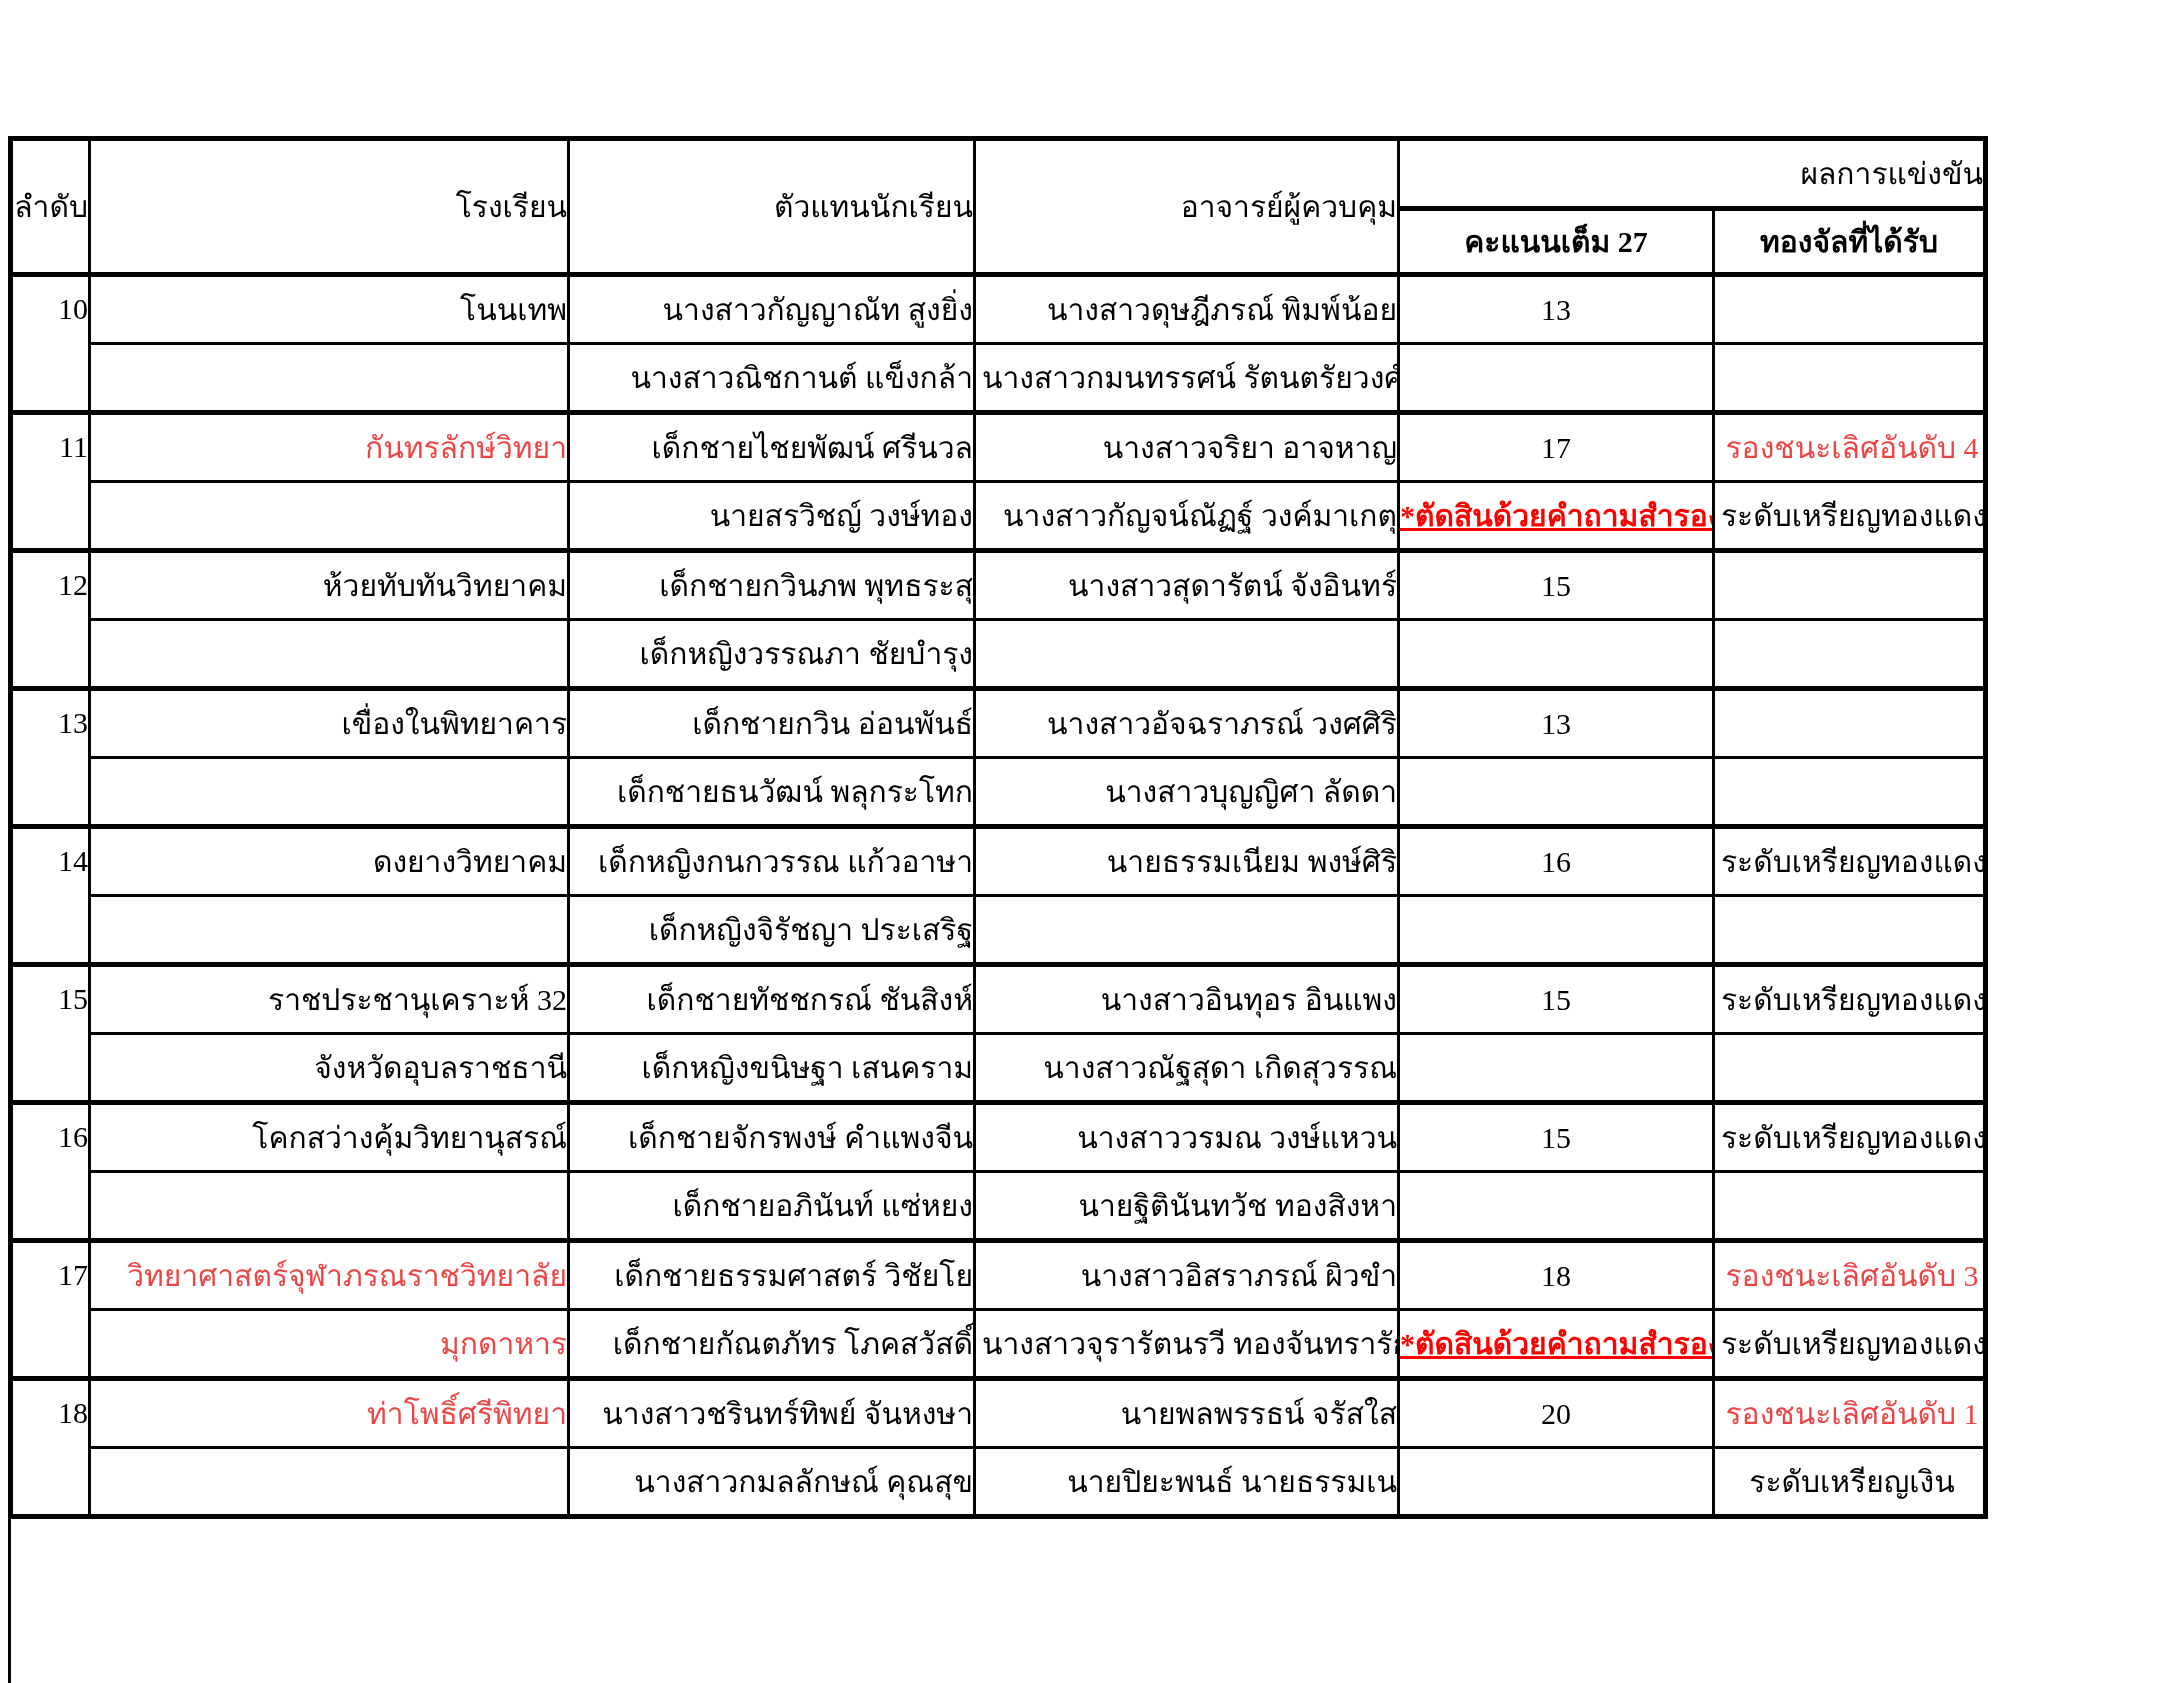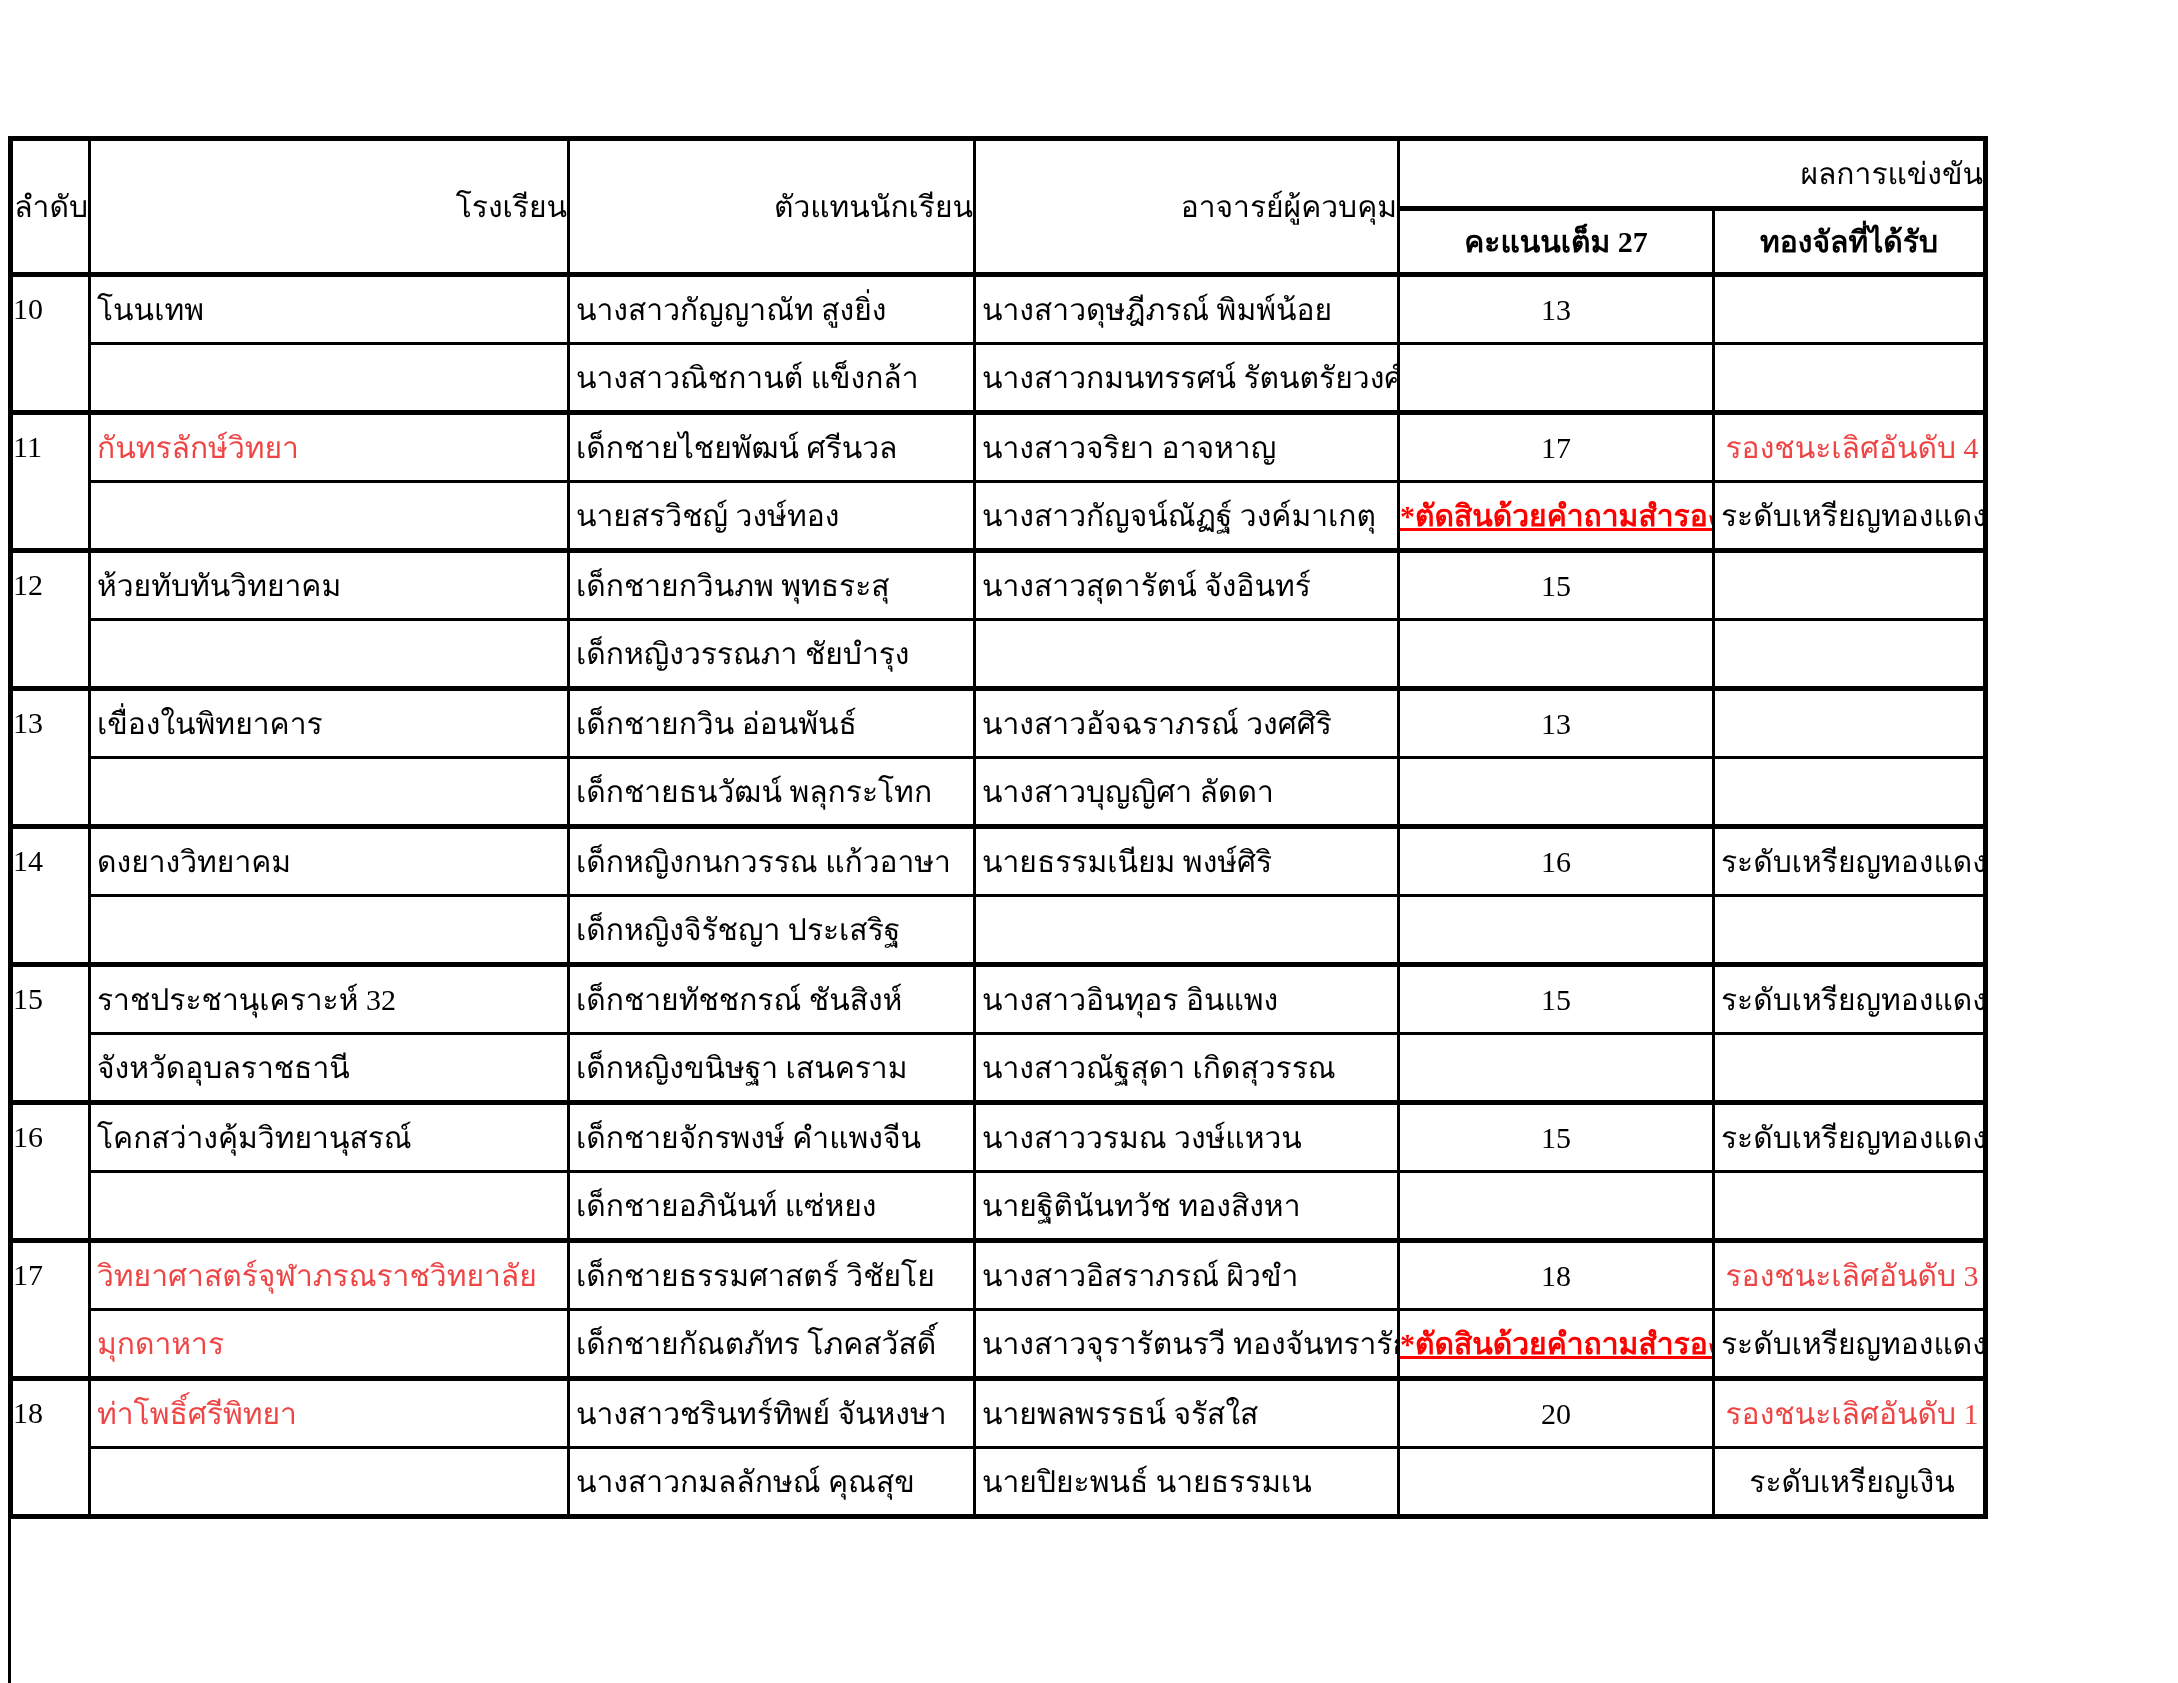--- a/index.html
+++ b/index.html
@@ -19,22 +19,22 @@
     font-size:30px;font-weight:normal;color:#000;
     overflow:hidden;white-space:nowrap;
     padding:0;
   }
   tr.h1 th{height:65px;text-align:right;}
   tr.h2 th{height:61px;border-top:5px solid #000;font-weight:bold;}
   th{text-align:center;vertical-align:middle;}
   tr.r1 td{border-top:5px solid #000;}
   tr.r2 td{border-top:3px solid #737373;}
   td{height:65px;vertical-align:middle;}
-  td.no{text-align:left;vertical-align:top;line-height:63px;}
-  td.school,td.student,td.teacher{text-align:left;padding-left:6px;}
+  td.no{text-align:right;vertical-align:top;line-height:63px;}
+  td.school,td.student,td.teacher{text-align:right;padding-left:6px;}
   td.score{text-align:center;}
   td.award{text-align:center;padding-left:6px;}
   .red{color:#ef4444;font-weight:normal;}
   .special{color:#ff0000;font-weight:bold;text-decoration:underline;}
   .left-edge-line{
     position:absolute;left:8px;top:1445px;width:3px;height:238px;
     background:#000;
   }
 </style>
 </head>

